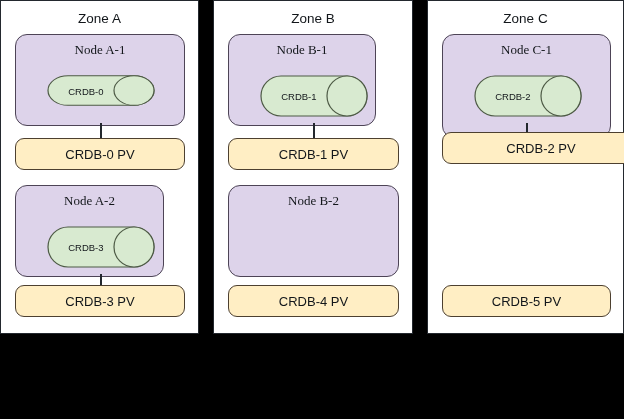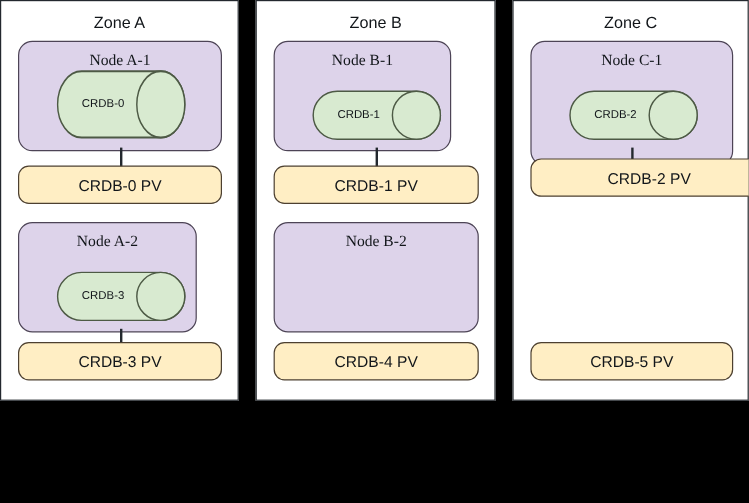--- a/index.html
+++ b/index.html
@@ -94,21 +94,21 @@
 </head>
 <body>
 
 <div id="canvas">
 
   <div class="zone" style="left:0px; width:199px;">
     <div class="zone-title">Zone A</div>
 
     <div class="node" style="left:14px; top:33px; width:170px; height:92px;">
       <div class="node-title">Node A-1</div>
-      <div class="pod" style="left:31px; top:23px; width:108px; height:58px;">
+      <div class="pod" style="left:31px; top:40px; width:108px; height:31px;">
         <svg viewBox="0 0 108 42" preserveAspectRatio="none">
           <path d="M21,1 H87 A20,20 0 0 1 87,41 H21 A20,20 0 0 1 21,1 Z" fill="#d8ead0" stroke="#4d5a45" stroke-width="1.2"></path>
           <ellipse cx="87" cy="21" rx="20" ry="20" fill="#d8ead0" stroke="#4d5a45" stroke-width="1.2"></ellipse>
         </svg>
         <div class="pod-label">CRDB-0</div>
       </div>
     </div>
     <div class="connector" style="left:99px; top:122px; height:16px;"></div>
     <div class="pv" style="left:14px; top:137px; width:170px; height:32px;">
       <span class="pv-label">CRDB-0 PV</span>

